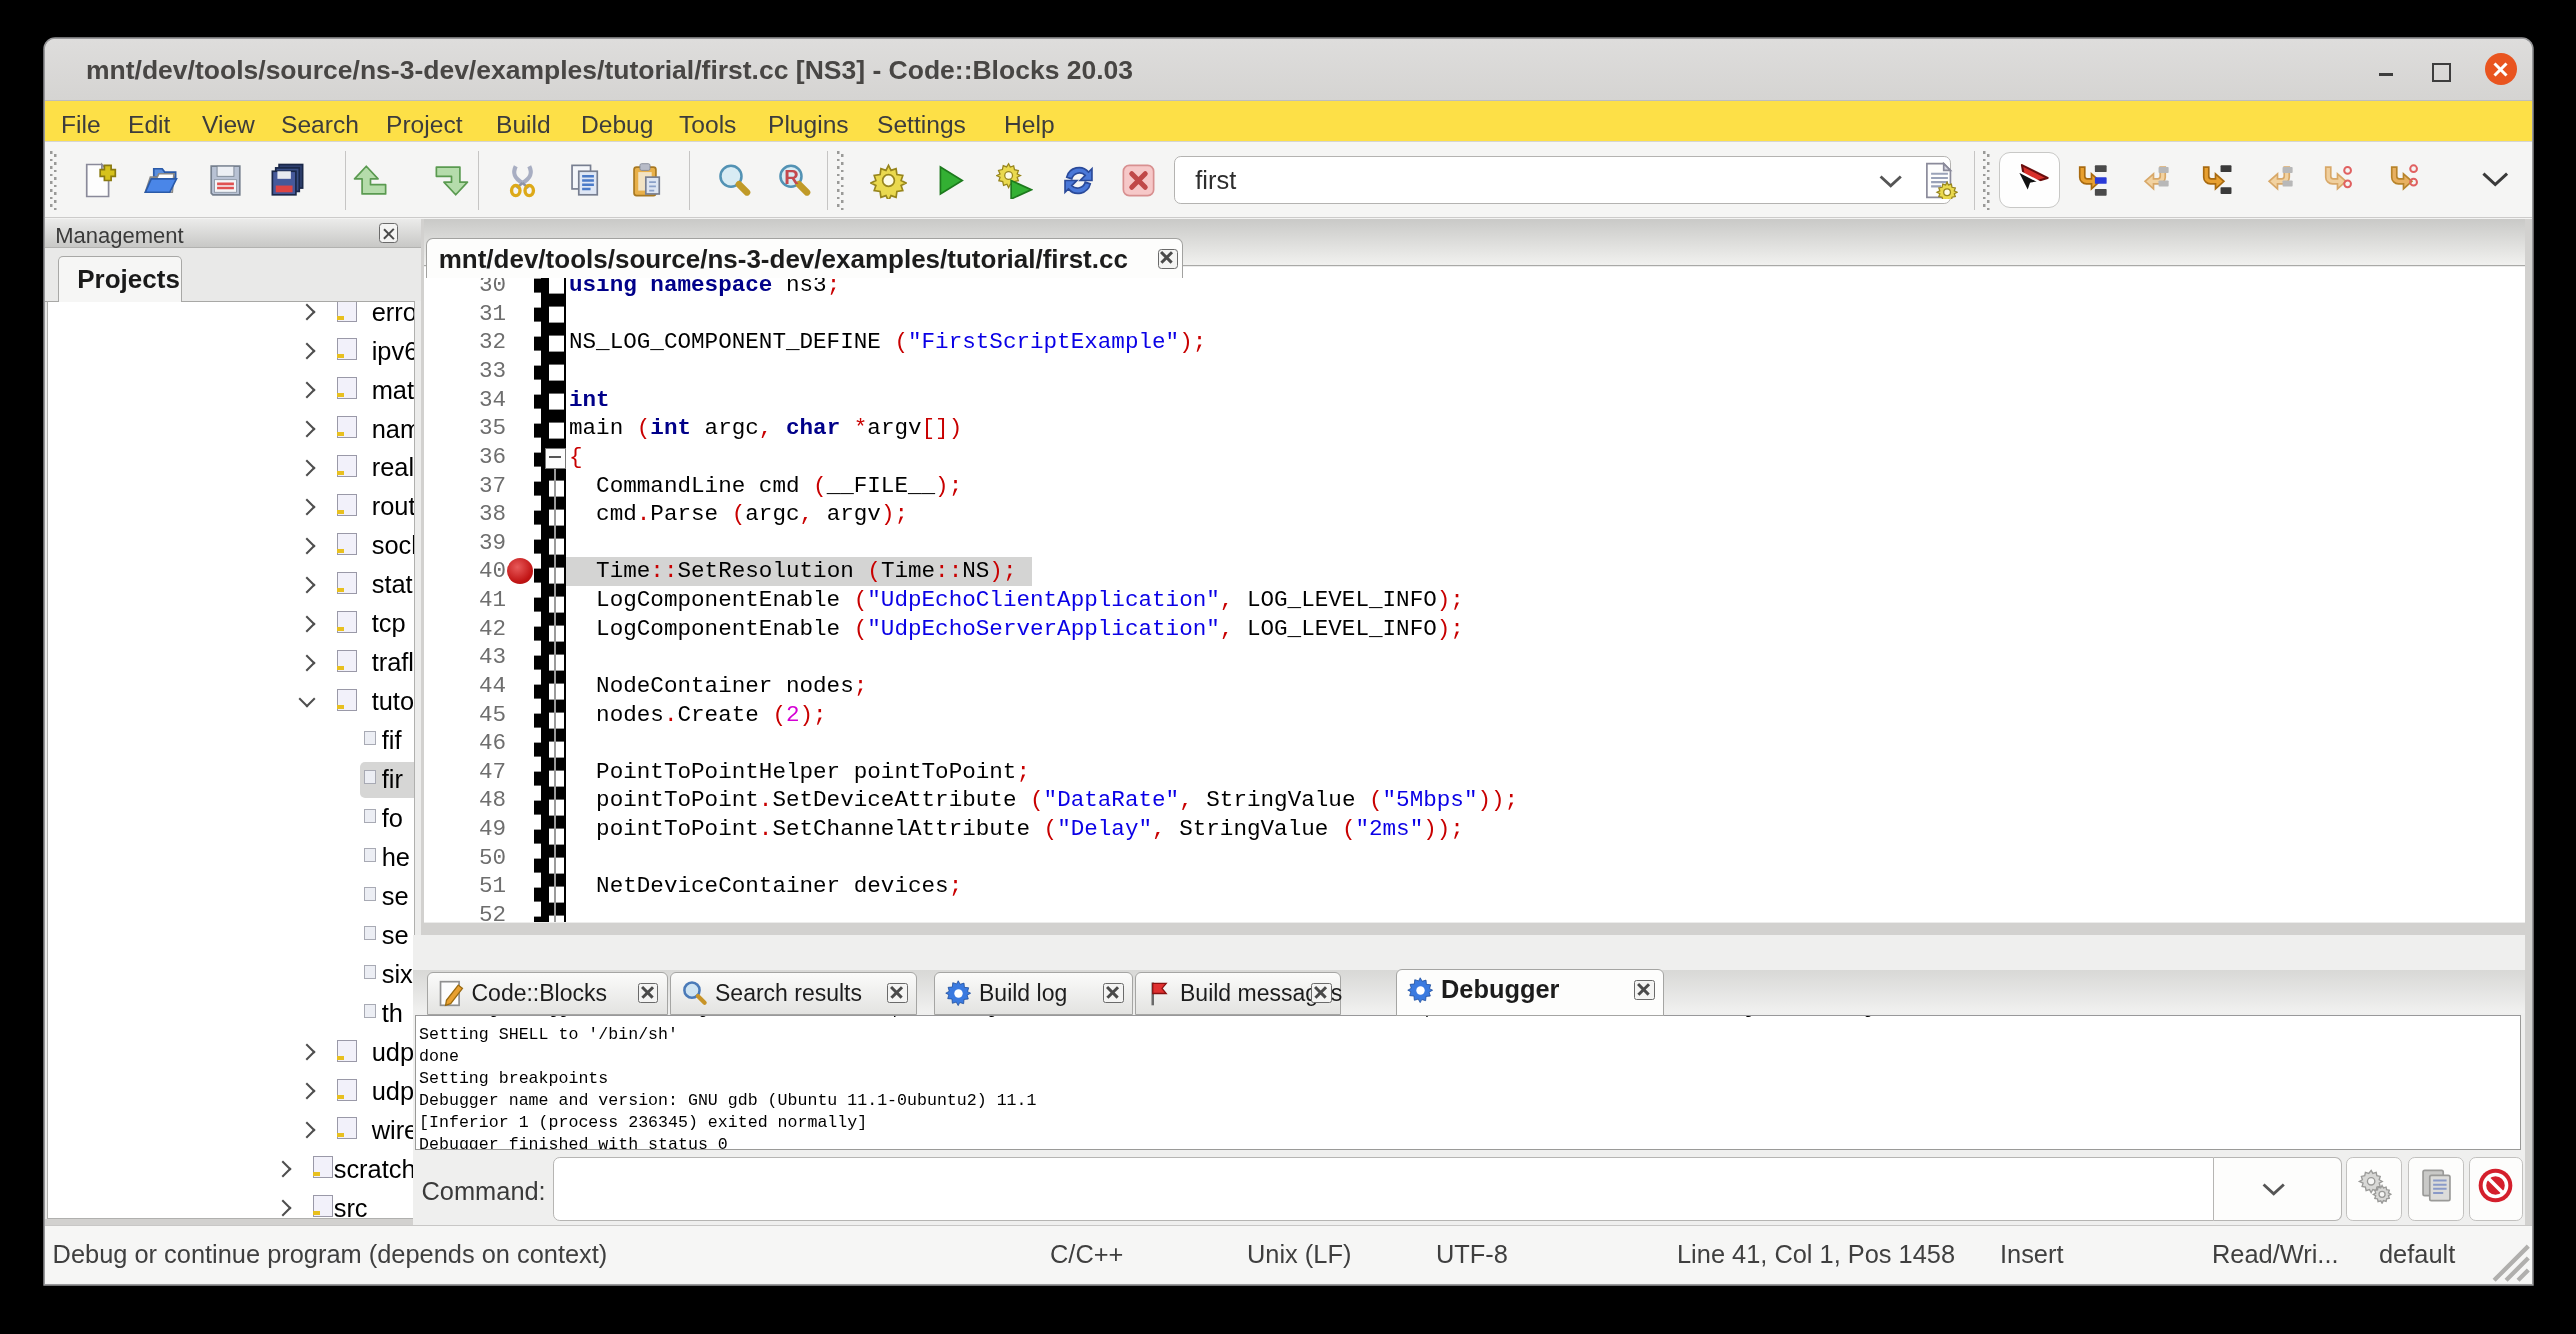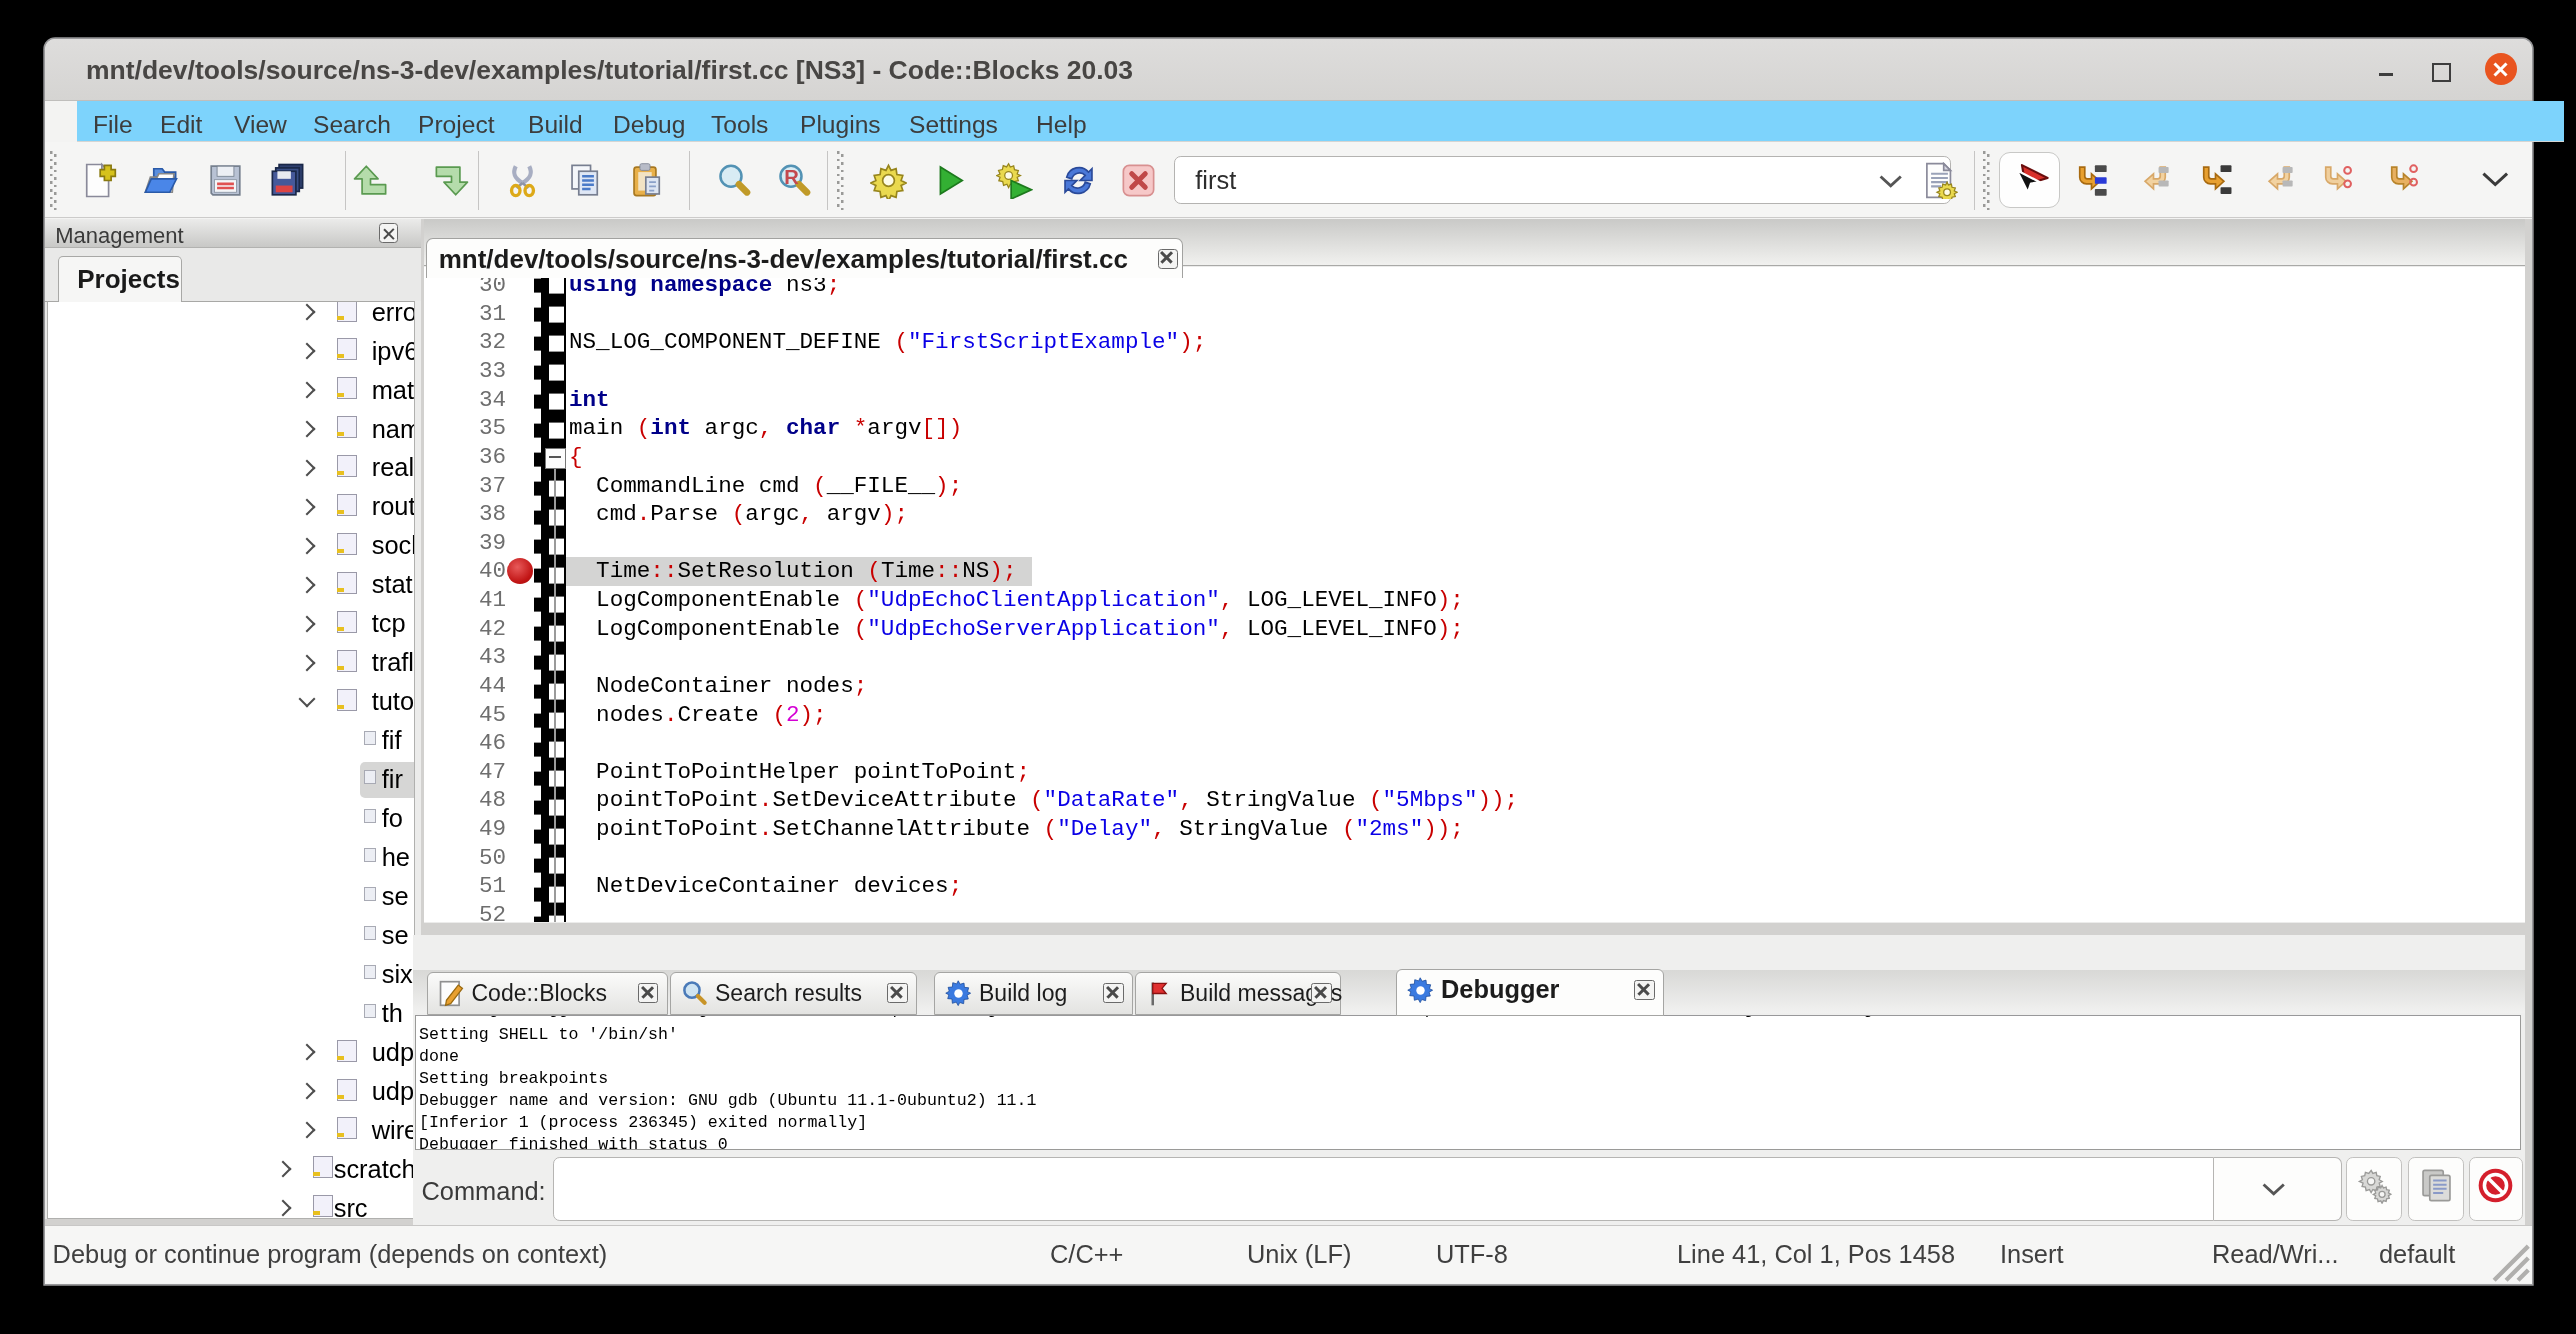--- a/index.html
+++ b/index.html
@@ -15,22 +15,22 @@
 #title-text { position:absolute; left:41px; right:0; top:16px; text-align:left;
   font-size:26.5px; font-weight:bold; color:#484644; }
 #btn-min { position:absolute; right:139px; top:34px; width:14.4px; height:2.5px; background:#3d3d3d; }
 #btn-max { position:absolute; right:81px; top:24px; width:18.6px; height:18.6px; border:2.5px solid #3d3d3d; background:transparent; }
 #btn-close { position:absolute; right:15.2px; top:14.4px; width:32px; height:32px; border-radius:50%;
   background:#e9541f; }
 #btn-close:before, #btn-close:after { content:""; position:absolute; left:7.6px; top:14.4px; width:17px; height:3px; background:#fff; }
 #btn-close:before { transform:rotate(45deg); }
 #btn-close:after  { transform:rotate(-45deg); }
 
-#menubar { position:absolute; left:0; top:62px; width:100%; height:41px; background:#7dd3fc;
-  border-bottom:0.8px solid #d5d5d3;margin-left:32px; }
+#menubar { position:absolute; left:0; top:62px; width:100%; height:41px; background:#fde047;
+  border-bottom:0.8px solid #d5d5d3; }
 #menubar span { position:absolute; top:10.2px; font-size:24.6px; color:#3c3c3c; }
 
 #toolbar { position:absolute; left:0; top:103px; width:100%; height:76px; background:#f5f5f4;
   border-bottom:0.8px solid #cccbca; }
 .grip { position:absolute; top:8.5px; width:6.8px; height:59px;
   background-image:repeating-linear-gradient(to bottom, #9a9a98 0 2.5px, transparent 2.5px 7.6px),
                    repeating-linear-gradient(to bottom, transparent 0 3.4px, #9a9a98 3.4px 6px, transparent 6px 7.6px);
   background-size:2.5px 100%, 2.5px 100%; background-position:0 0, 4.2px 0; background-repeat:no-repeat; }
 .tsep { position:absolute; top:8.5px; width:0.8px; height:59px; background:#c6c5c4; }
 .ticon { position:absolute; top:20.3px; width:37px; height:37px; }

